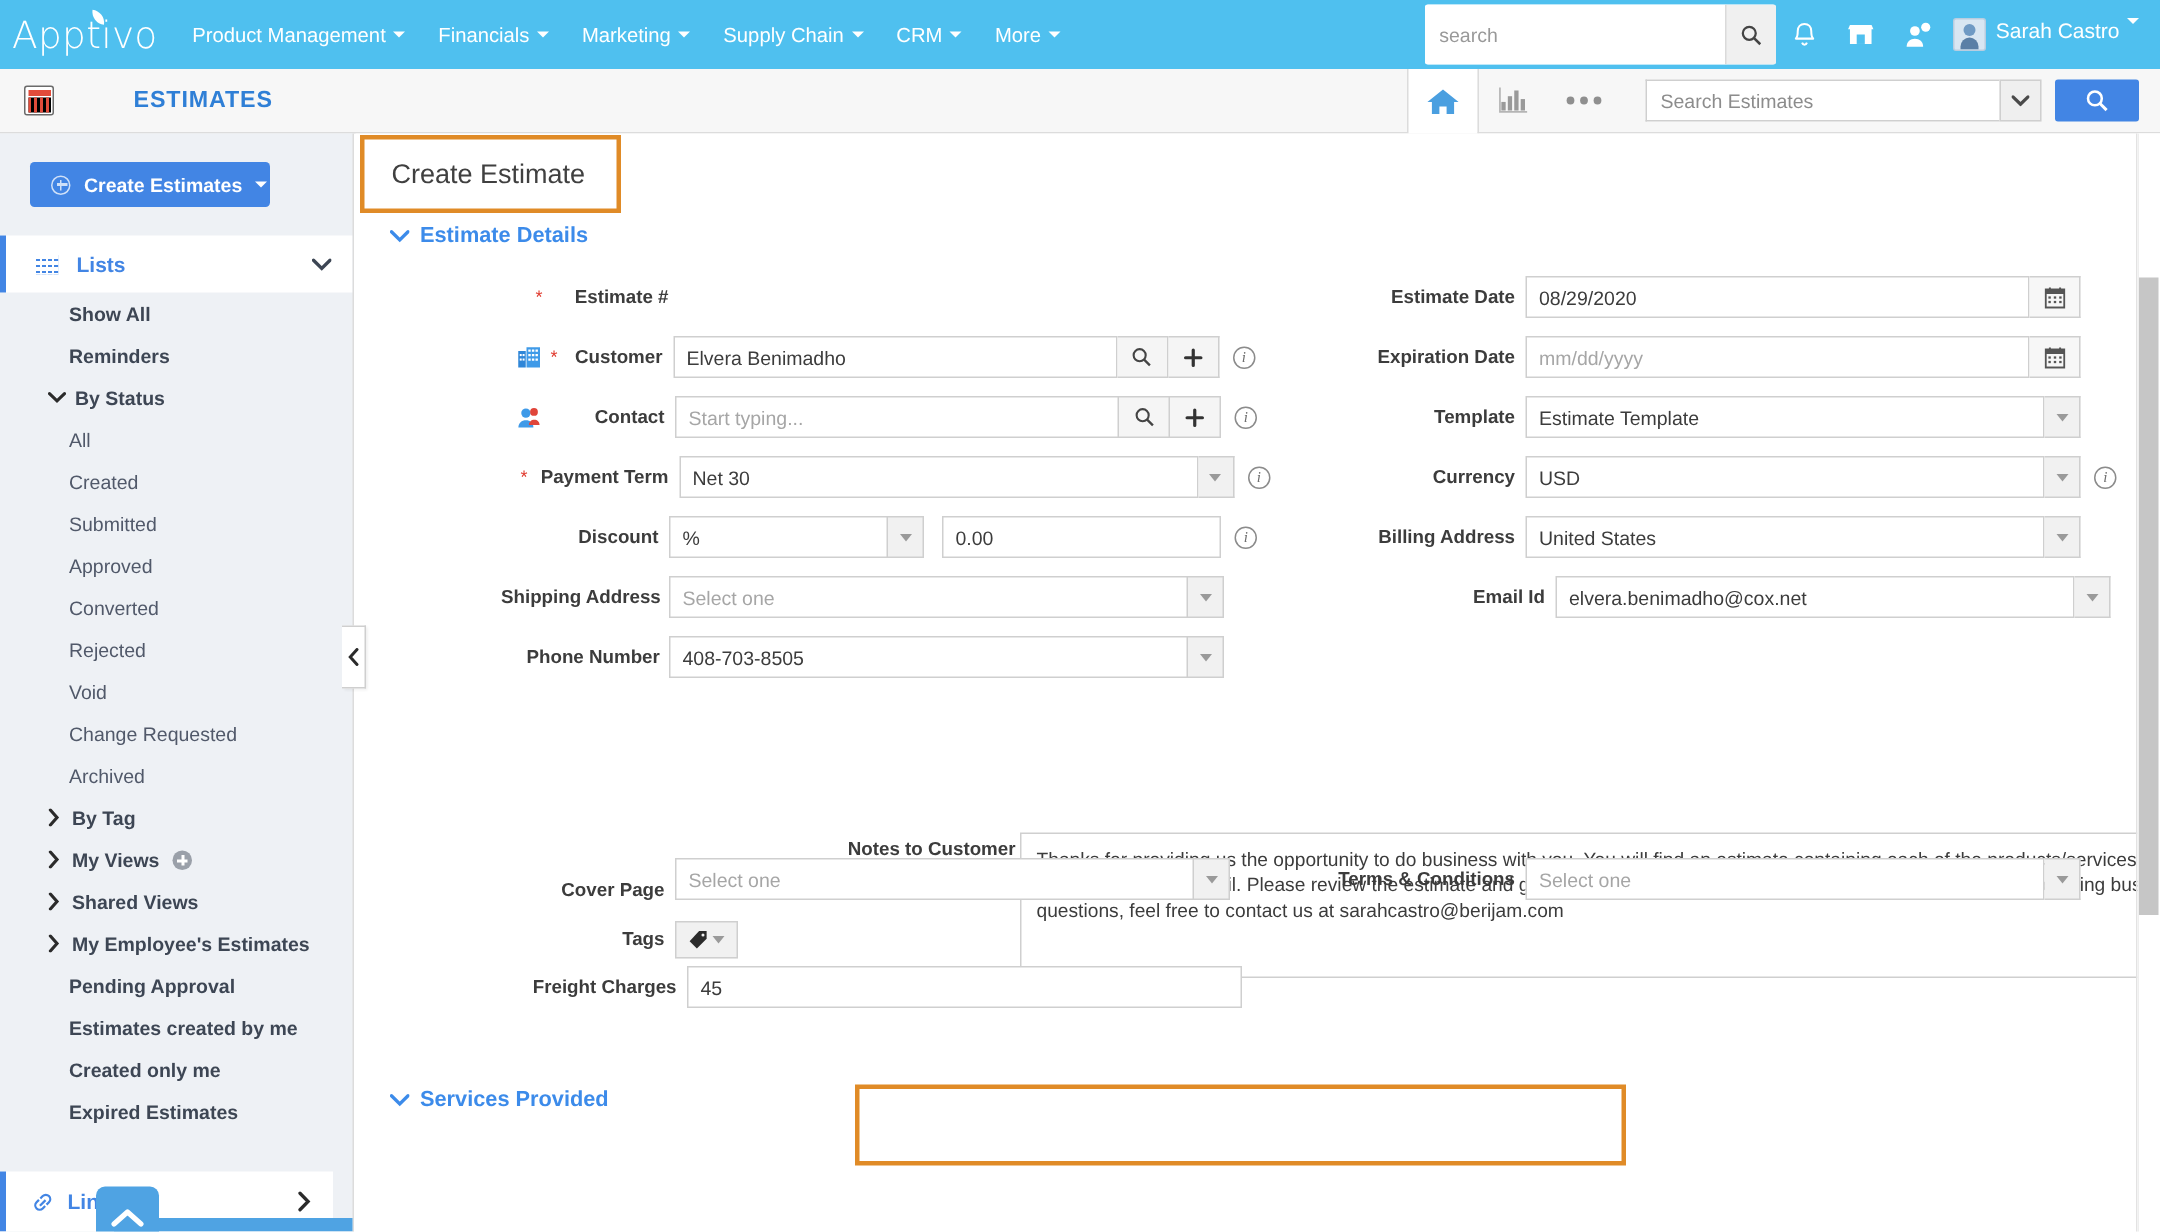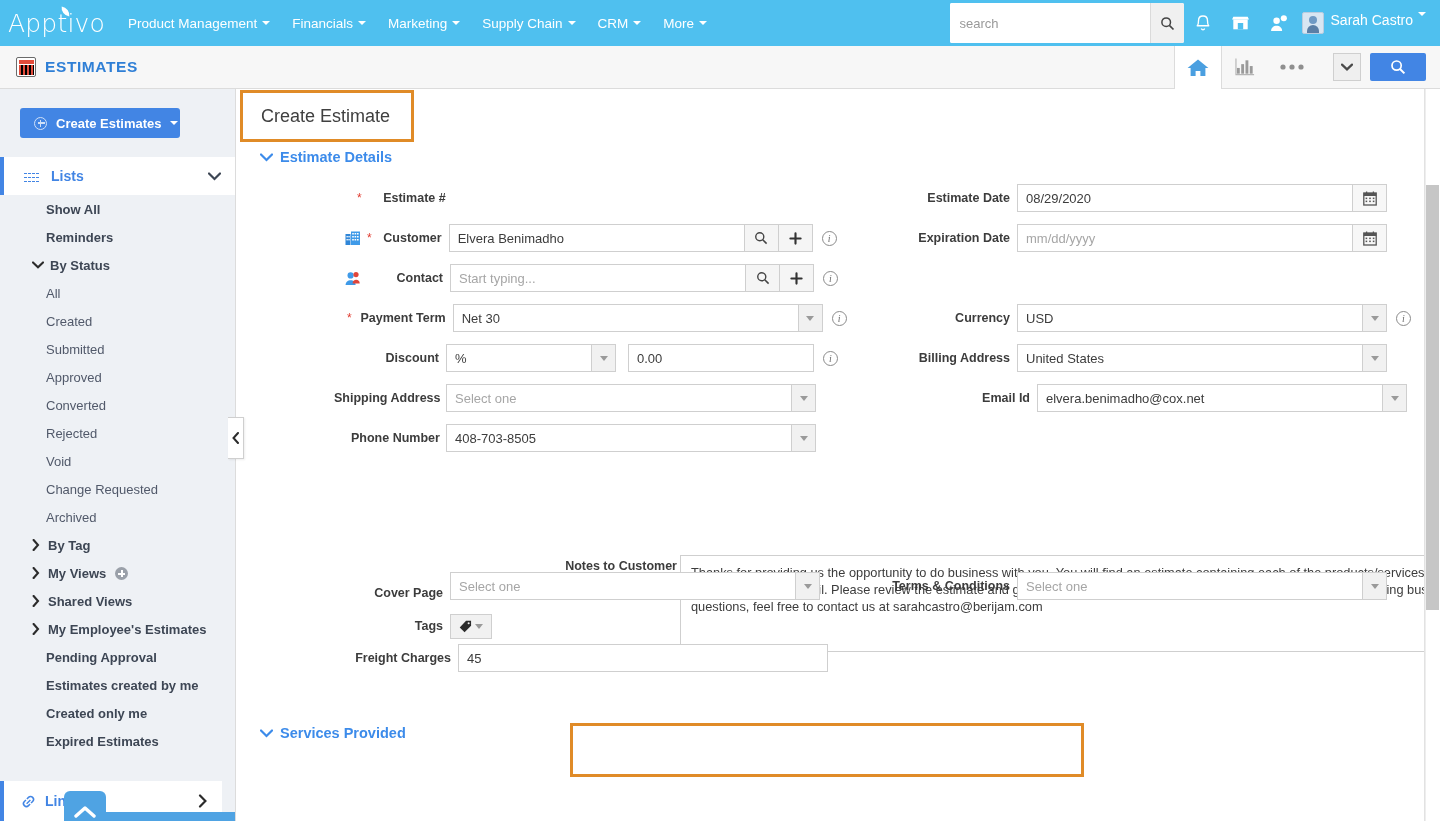--- a/index.html
+++ b/index.html
@@ -60,21 +60,21 @@
   }
   #avatar:before {
     content: ""; position: absolute; width: 8px; height: 8px; background: #6f9ac4;
     border-radius: 50%; top: 3px; left: 6px;
   }
   #username { color: #fff; font-size: 14px; }
 
   
   #appheader {
     position: absolute; left: 0; top: 46px; width: 1440px; height: 43px;
-    background: #f7f7f7; border-bottom: 1px solid #dcdcdc; display: flex; align-items: center;
+    background: #f7f7f7; border-bottom: 1px solid #dcdcdc; display: flex; align-items: center; gap: 44px;
   }
   #app-icon {
     width: 20px; height: 20px; margin-left: 16px; margin-right: 9px;
     background: #fff; border: 1.5px solid #6b6b6b; border-radius: 2px; position: relative;
   }
   #app-icon .scr { position: absolute; left: 1.5px; top: 1.5px; right: 1.5px; height: 4px; background: #e24b3a; }
   #app-icon .dots { position: absolute; left: 1.5px; top: 7px; right: 1.5px; bottom: 1.5px;
     background:
       repeating-linear-gradient(to right,#e24b3a 0 2px,transparent 2px 4px),
       repeating-linear-gradient(to bottom,#000 0 0);
@@ -367,20 +367,21 @@
       </svg>
     </div>
     <div class="htool plain nobl" style="border-left:0;background:transparent;">
       <svg width="26" height="8" viewBox="0 0 26 8">
         <circle cx="4" cy="4" r="2.6" fill="#8f8f8f"></circle>
         <circle cx="13" cy="4" r="2.6" fill="#8f8f8f"></circle>
         <circle cx="22" cy="4" r="2.6" fill="#8f8f8f"></circle>
       </svg>
     </div>
     <div id="mod-search">
+      <input type="text" placeholder="Search Estimates" style="">
       <div id="ms-drop">
         <svg width="12" height="8" viewBox="0 0 12 8">
           <path d="M1 1.6 6 6.4 11 1.6" fill="none" stroke="#4a4a4a" stroke-width="2.2" stroke-linecap="round"></path>
         </svg>
       </div>
     </div>
     <div id="ms-go">
       <svg width="16" height="16" viewBox="0 0 16 16">
         <circle cx="6.6" cy="6.6" r="4.6" fill="none" stroke="#fff" stroke-width="1.7"></circle>
         <line x1="10" y1="10" x2="14.4" y2="14.4" stroke="#fff" stroke-width="2"></line>
@@ -656,20 +657,27 @@
             <rect x="6.2" y="6.6" width="1.6" height="1.5"></rect>
         <rect x="9.8" y="6.6" width="1.6" height="1.5"></rect>
             <rect x="2.6" y="9.6" width="1.6" height="1.5"></rect>
         <rect x="6.2" y="9.6" width="1.6" height="1.5"></rect>
             <rect x="9.8" y="9.6" width="1.6" height="1.5"></rect>
           </g>
       </svg>
     </div>
   </div>
 
+  <div class="field-row" style="left:714px;top:175px;">
+    <span class="flabel" style="width:59px;">Template</span>
+    <input class="fin" style="width: 346px;" value="Estimate Template">
+    <div class="ddbtn">
+      <i class="caret-sm"></i>
+    </div>
+  </div>
 
   <div class="field-row" style="left:714px;top:215px;">
     <span class="flabel" style="width:59px;">Currency</span>
     <input class="fin" style="width: 346px;" value="USD">
     <div class="ddbtn">
       <i class="caret-sm"></i>
     </div>
     <div class="infoi">i</div>
   </div>
 

